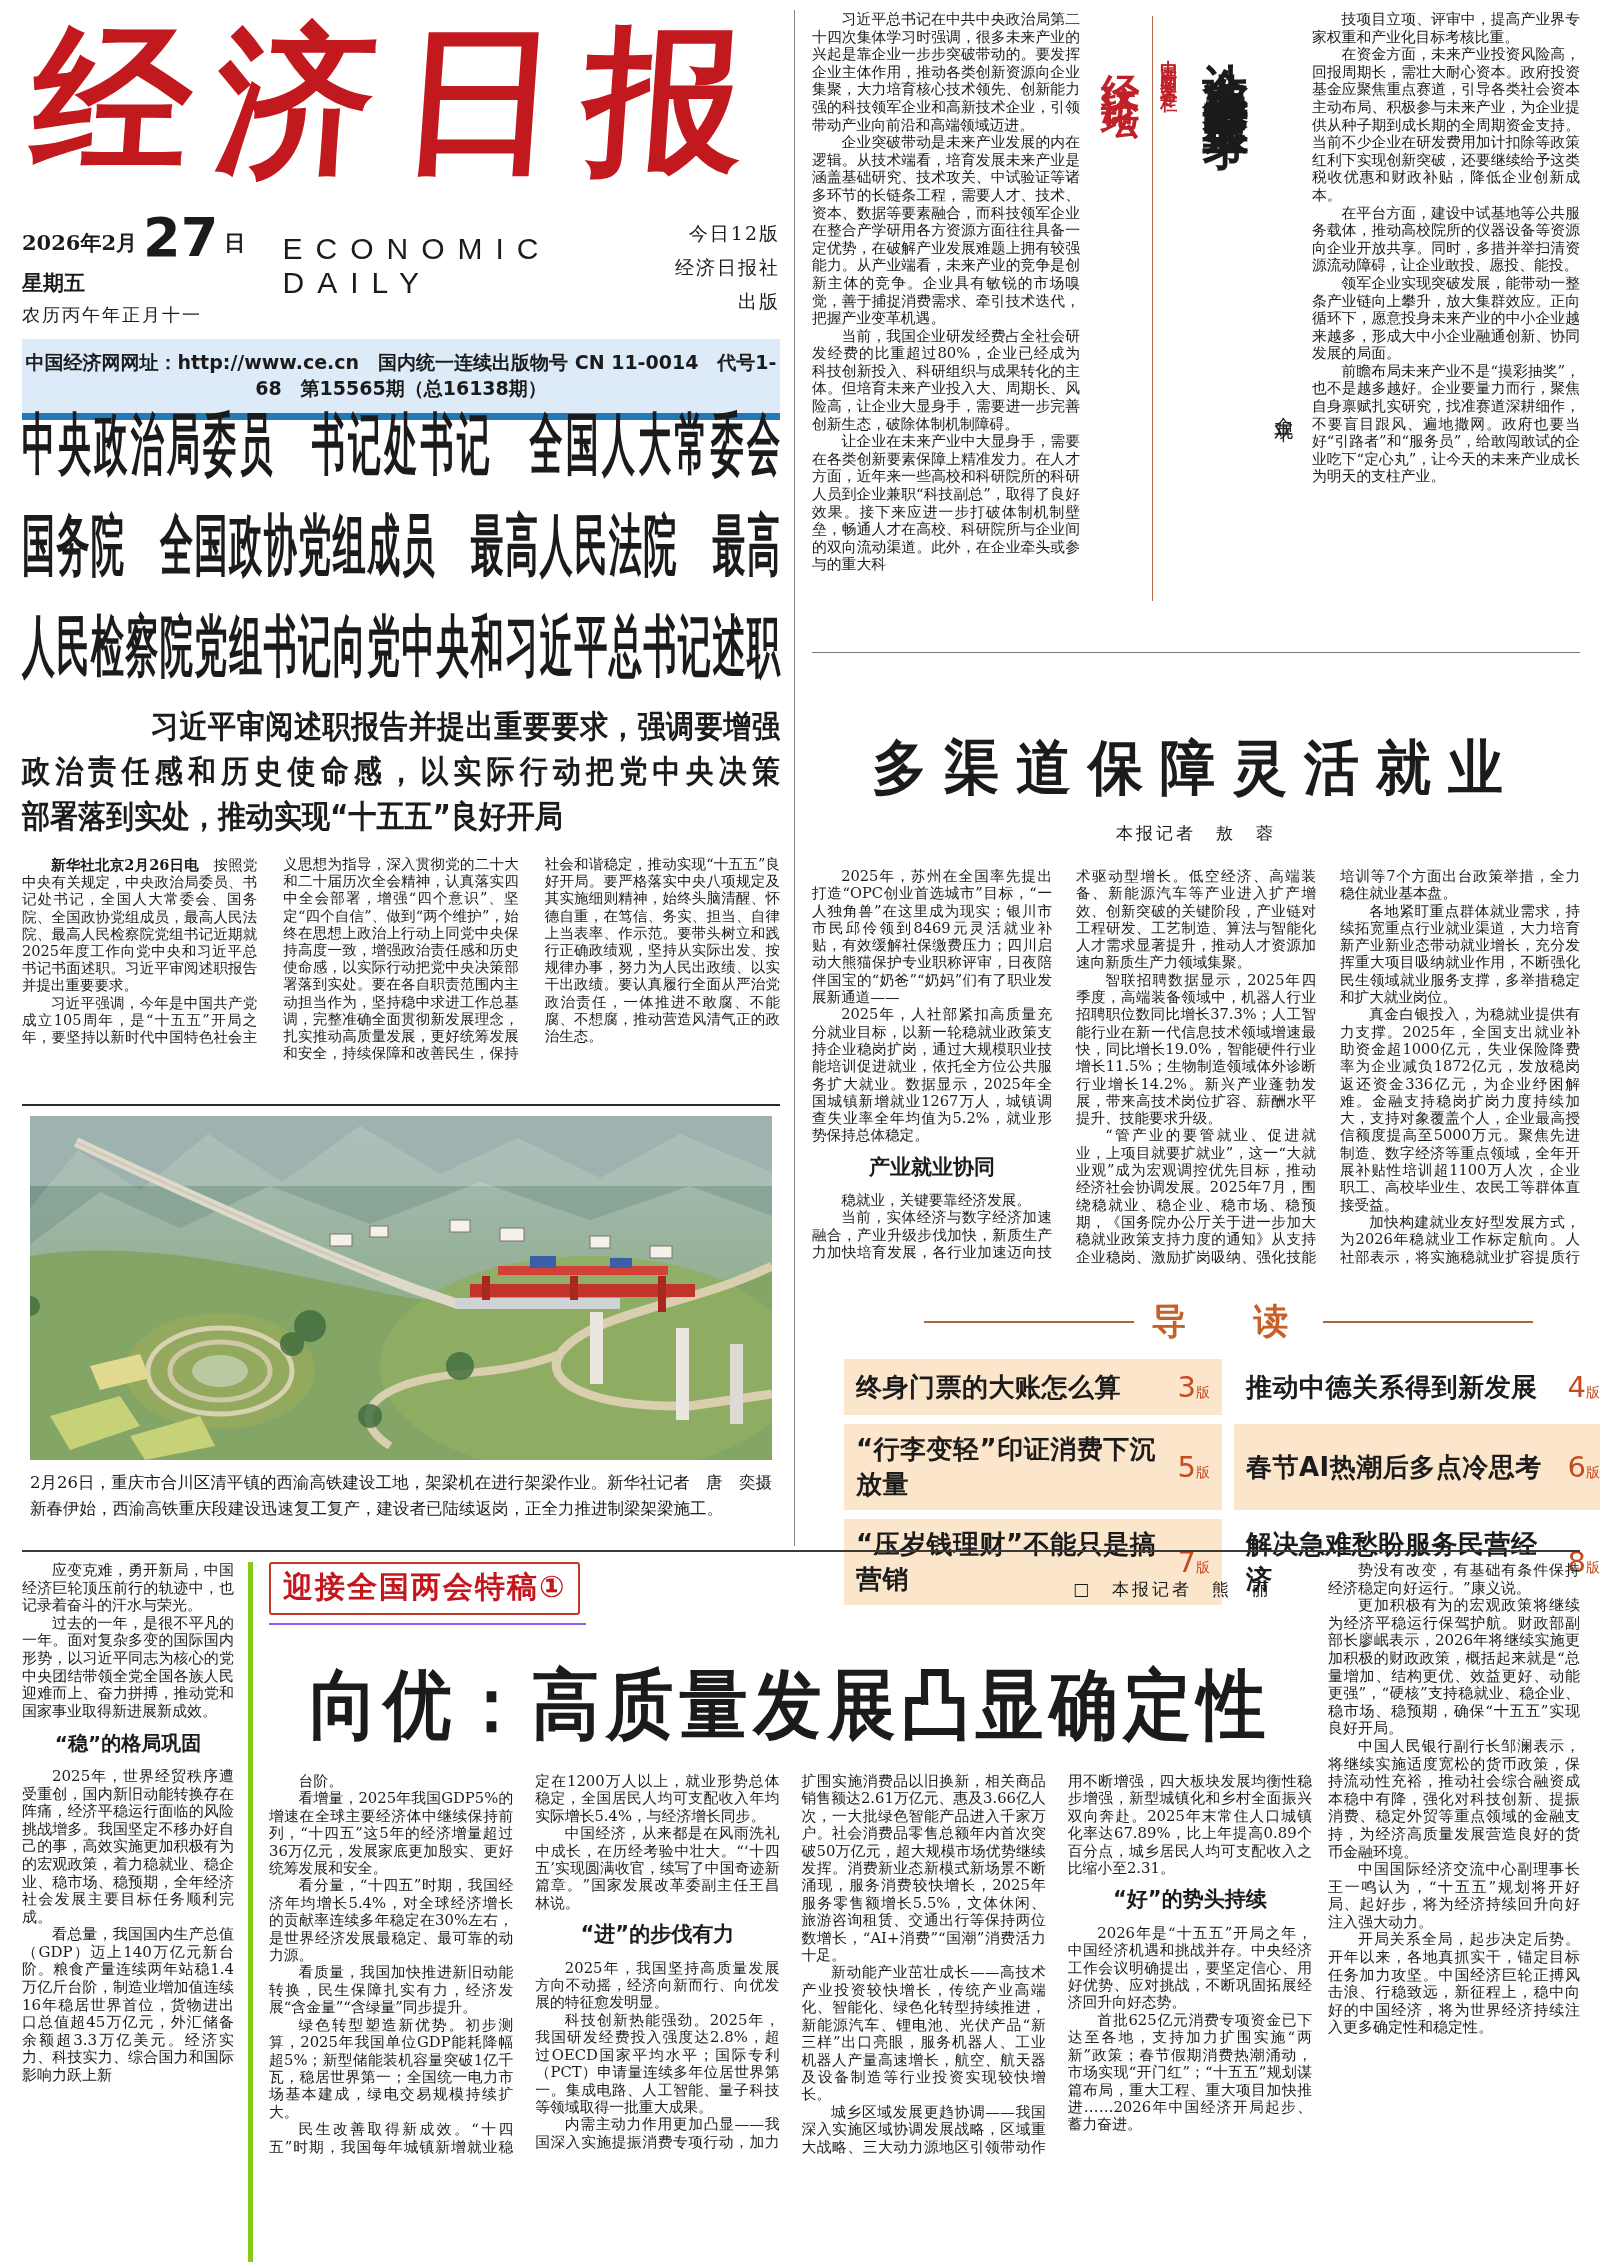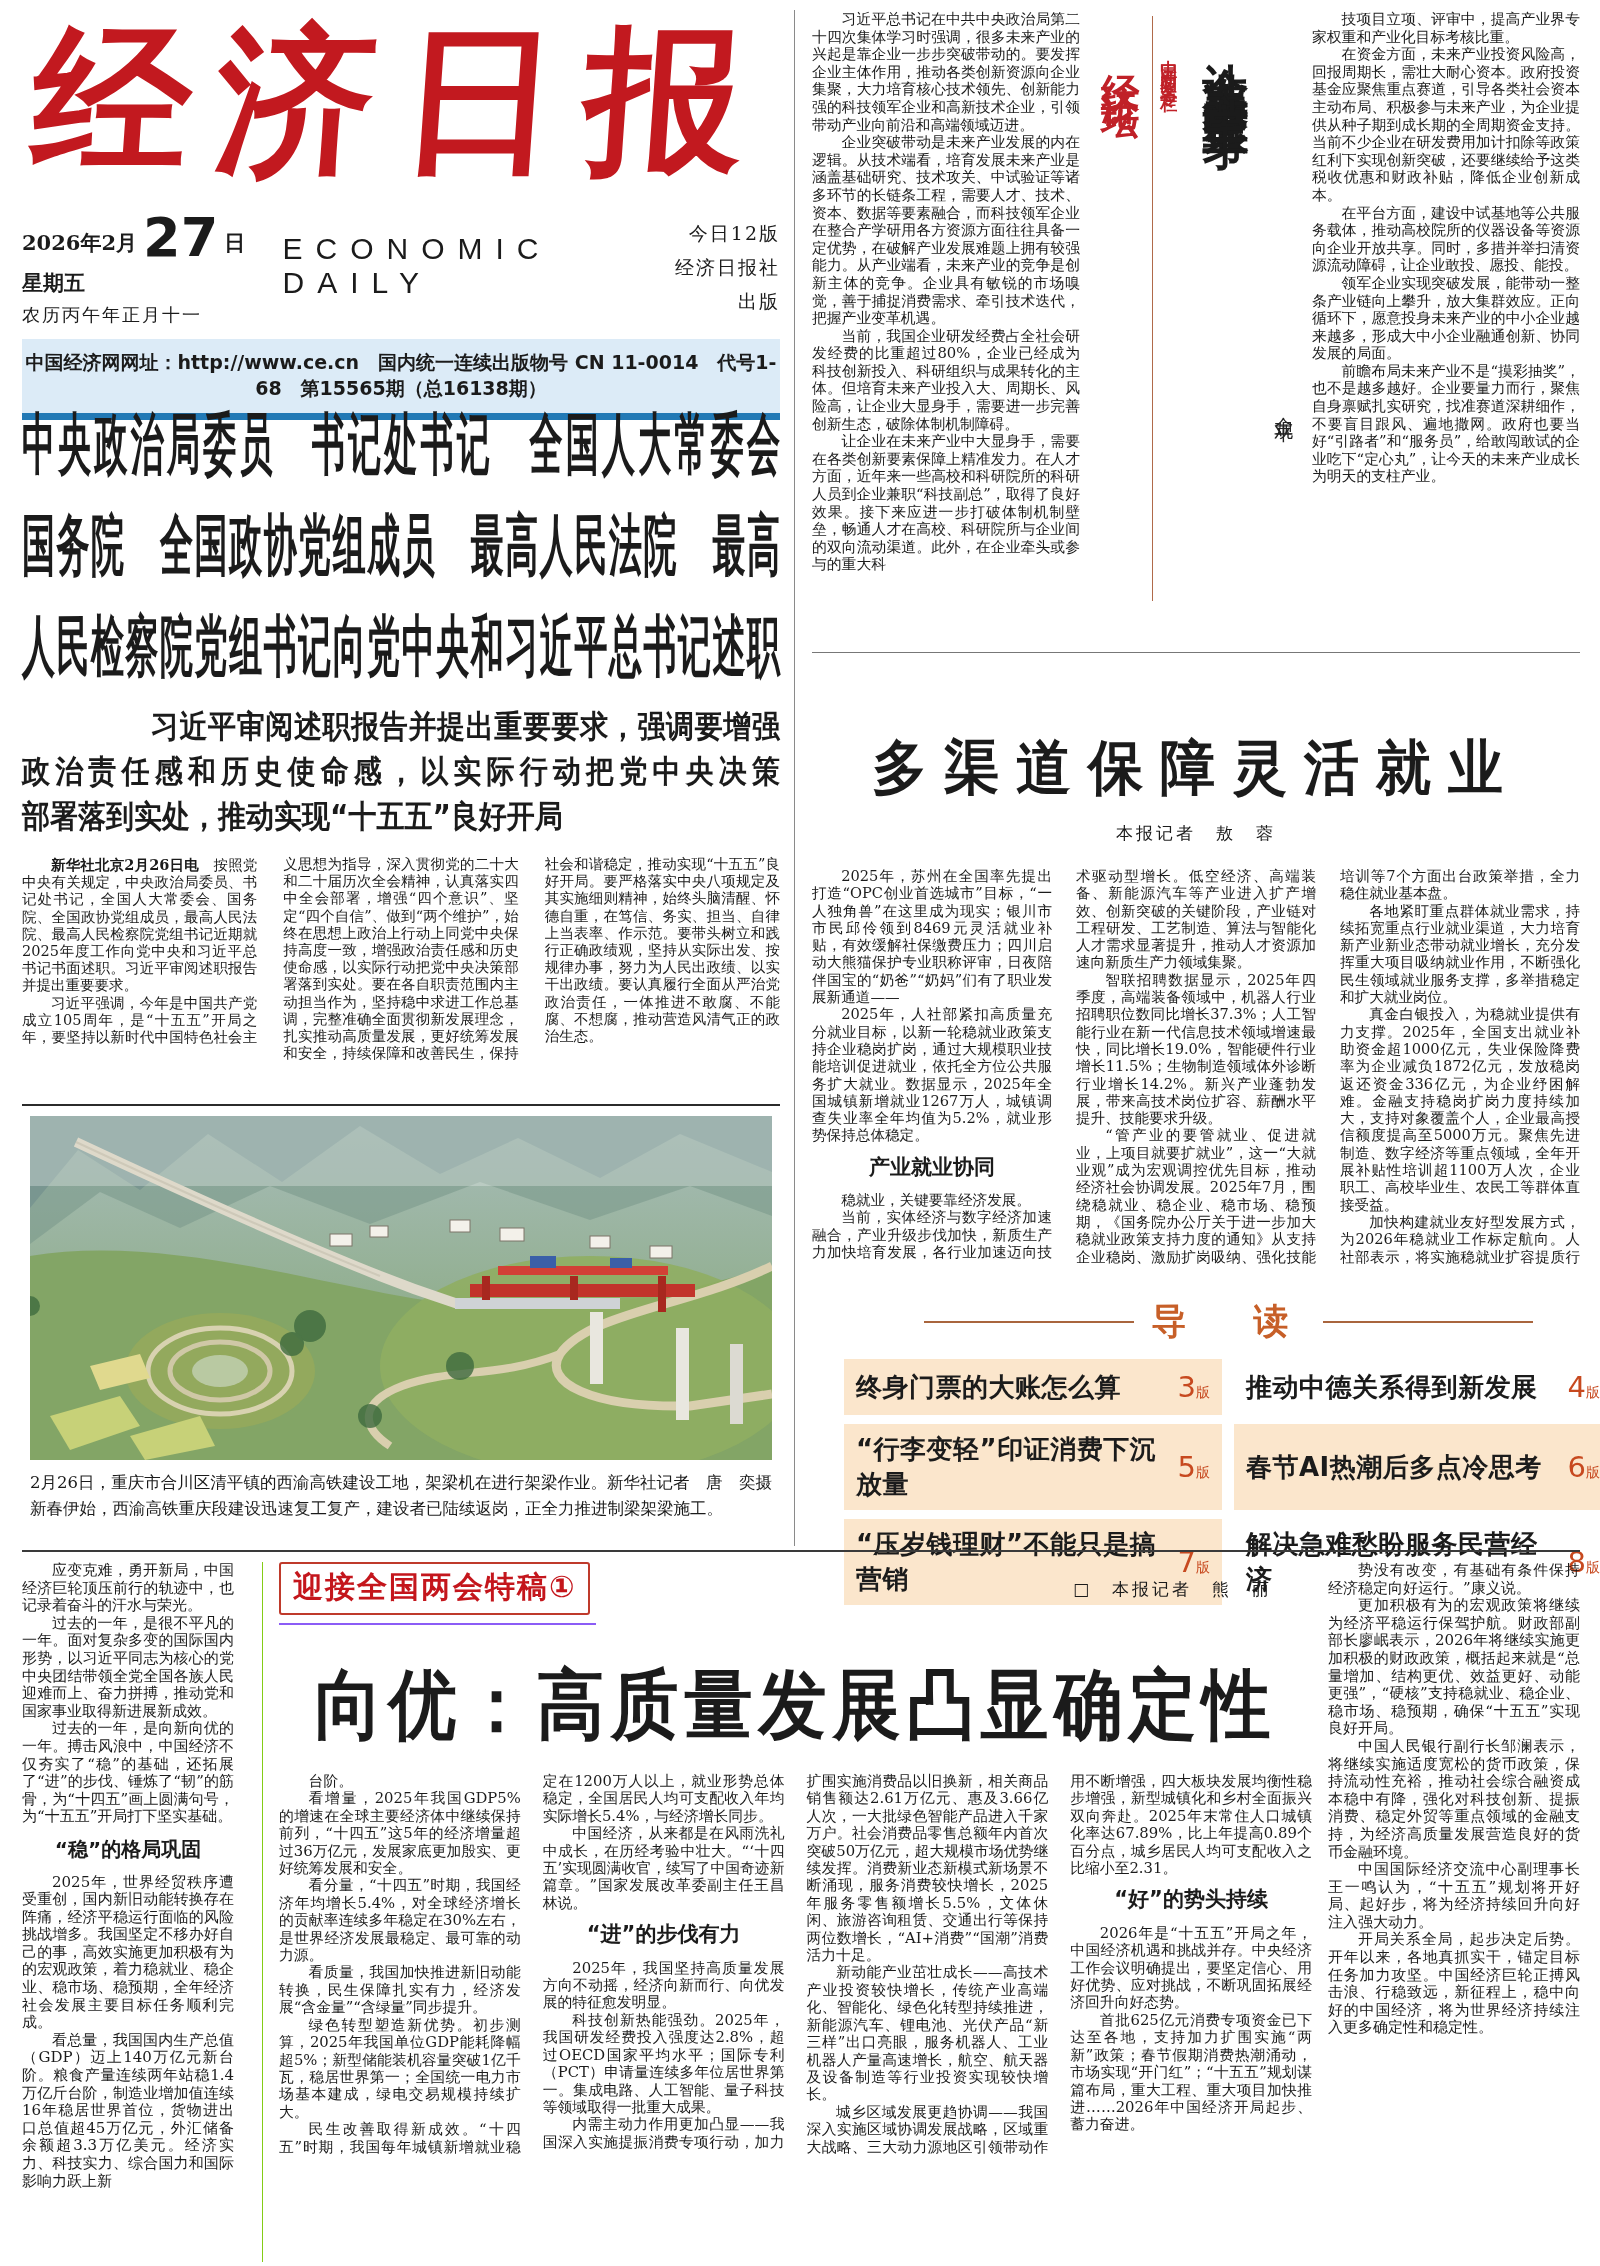--- a/index.html
+++ b/index.html
@@ -77,21 +77,21 @@
   .bg-peach{background:#fbe6cc;}
   .bg-white{background:#ffffff;}
   .dd-item-title{font-size:26px;font-weight:800;font-family:"DejaVu Sans",sans-serif;letter-spacing:0.5px;}
   .dd-page{color:#c7491f;white-space:nowrap;margin-left:8px;}
   .dd-num{font-size:29px;font-weight:500;font-style:normal;font-family:"DejaVu Sans",sans-serif;}
   .dd-ban{font-size:14px;font-style:normal;}
 
   
   #bottom{left:22px;top:1562px;width:1558px;height:700px;display:flex;gap:16px;}
   .bt-col1{width:212px;flex:none;font-size:15px;line-height:17.6px;text-align:justify;
-           border-right:1px solid #84cc16;padding-right:28px;overflow:hidden;height:700px;}
+           border-right:5px solid #84cc16;padding-right:14px;overflow:hidden;height:700px;}
   .bt-col1 .col-subhead{font-size:20px;}
   .bt-center{flex:1;min-width:0;}
   .bt-top-row{display:flex;justify-content:space-between;align-items:flex-start;}
   .kicker-wrap{display:inline-block;border-bottom:2px solid #8b5cf6;padding:0 6px 8px 0;}
   .kicker{display:inline-block;border:2px solid #bf3a2b;border-radius:3px;color:#c4161c;
           font-size:30px;font-weight:800;font-family:"DejaVu Sans",sans-serif;padding:3px 12px 5px;letter-spacing:2px;}
   .bt-byline{font-size:17px;letter-spacing:3px;padding-top:16px;padding-right:40px;}
   .bt-headline{text-align:center;font-size:68px;font-weight:900;font-family:"DejaVu Sans",sans-serif;
                letter-spacing:6px;margin:30px 0 26px;transform:scaleY(1.12);transform-origin:50% 0;}
   .bt-body{column-count:4;column-gap:22px;height:468px;overflow:hidden;
@@ -275,21 +275,20 @@
       </div>
     </div>
   </div>
 
   <div class="abs" id="bottom-rule"></div>
 
   <div class="abs" id="bottom">
     <div class="bt-col1">
         <p class="para">应变克难，勇开新局，中国经济巨轮顶压前行的轨迹中，也记录着奋斗的汗水与荣光。</p>
         <p class="para">过去的一年，是很不平凡的一年。面对复杂多变的国际国内形势，以习近平同志为核心的党中央团结带领全党全国各族人民迎难而上、奋力拼搏，推动党和国家事业取得新进展新成效。</p>
-        <p class="para">过去的一年，是向新向优的一年。搏击风浪中，中国经济不仅夯实了“稳”的基础，还拓展了“进”的步伐、锤炼了“韧”的筋骨，为“十四五”画上圆满句号，为“十五五”开局打下坚实基础。</p>
         <h4 class="col-subhead">“稳”的格局巩固</h4>
         <p class="para">2025年，世界经贸秩序遭受重创，国内新旧动能转换存在阵痛，经济平稳运行面临的风险挑战增多。我国坚定不移办好自己的事，高效实施更加积极有为的宏观政策，着力稳就业、稳企业、稳市场、稳预期，全年经济社会发展主要目标任务顺利完成。</p>
         <p class="para">看总量，我国国内生产总值（GDP）迈上140万亿元新台阶。粮食产量连续两年站稳1.4万亿斤台阶，制造业增加值连续16年稳居世界首位，货物进出口总值超45万亿元，外汇储备余额超3.3万亿美元。经济实力、科技实力、综合国力和国际影响力跃上新</p>
       </div>
     <div class="bt-center">
       <div class="bt-top-row">
         <span class="kicker-wrap"><span class="kicker">迎接全国两会特稿①</span></span>
         <span class="bt-byline">□　本报记者　熊　丽</span>
       </div>
       <div class="bt-headline">向优：高质量发展凸显确定性</div>

